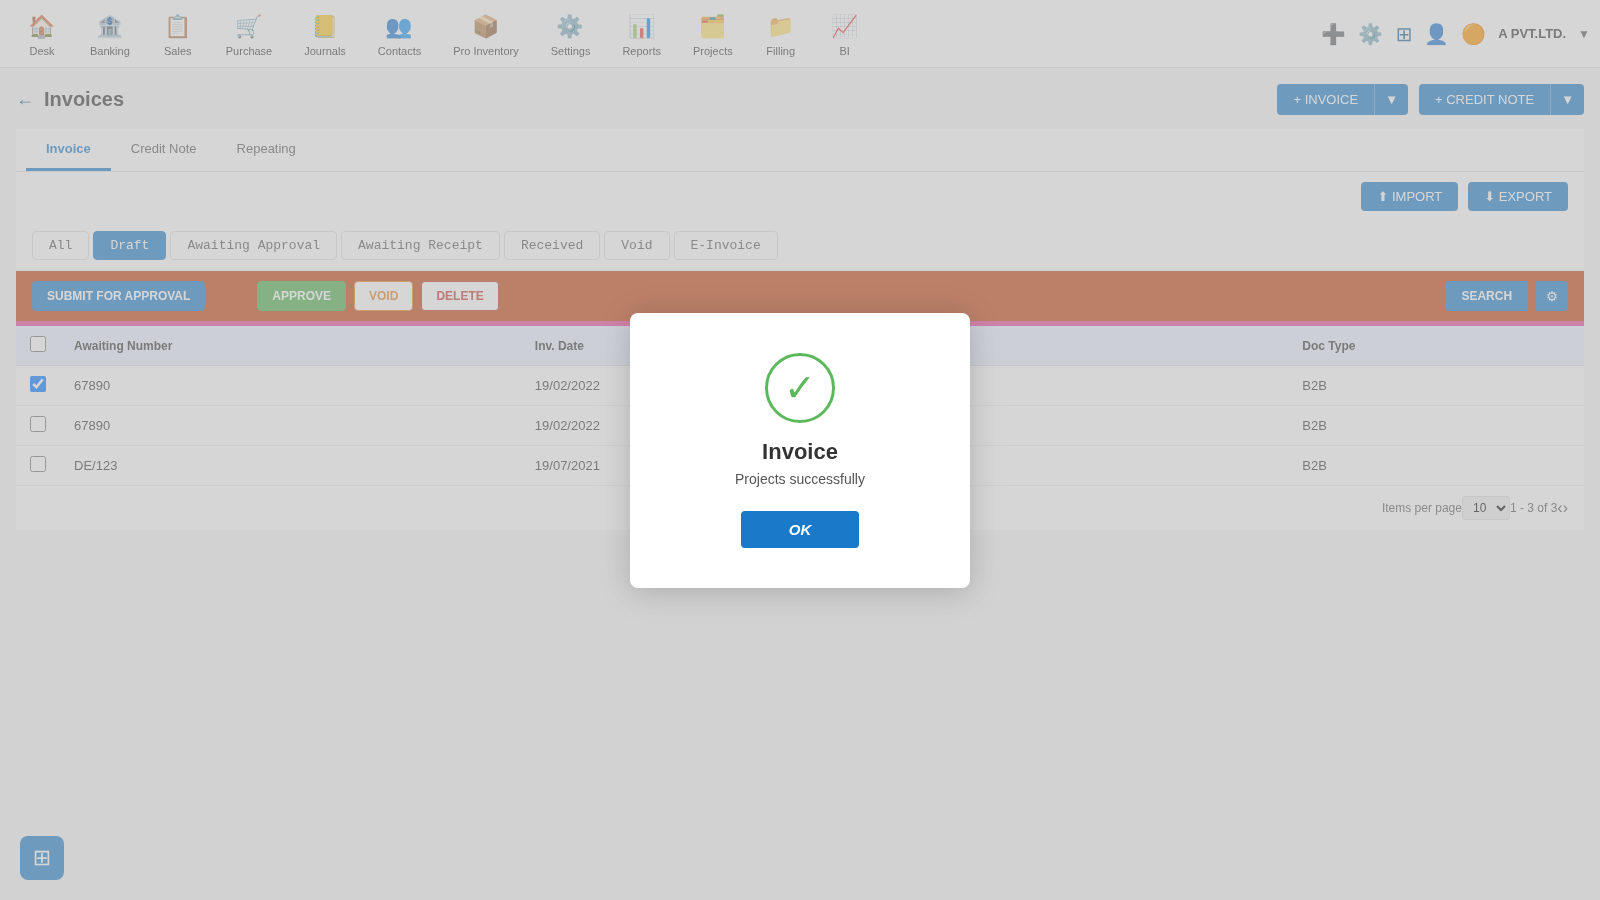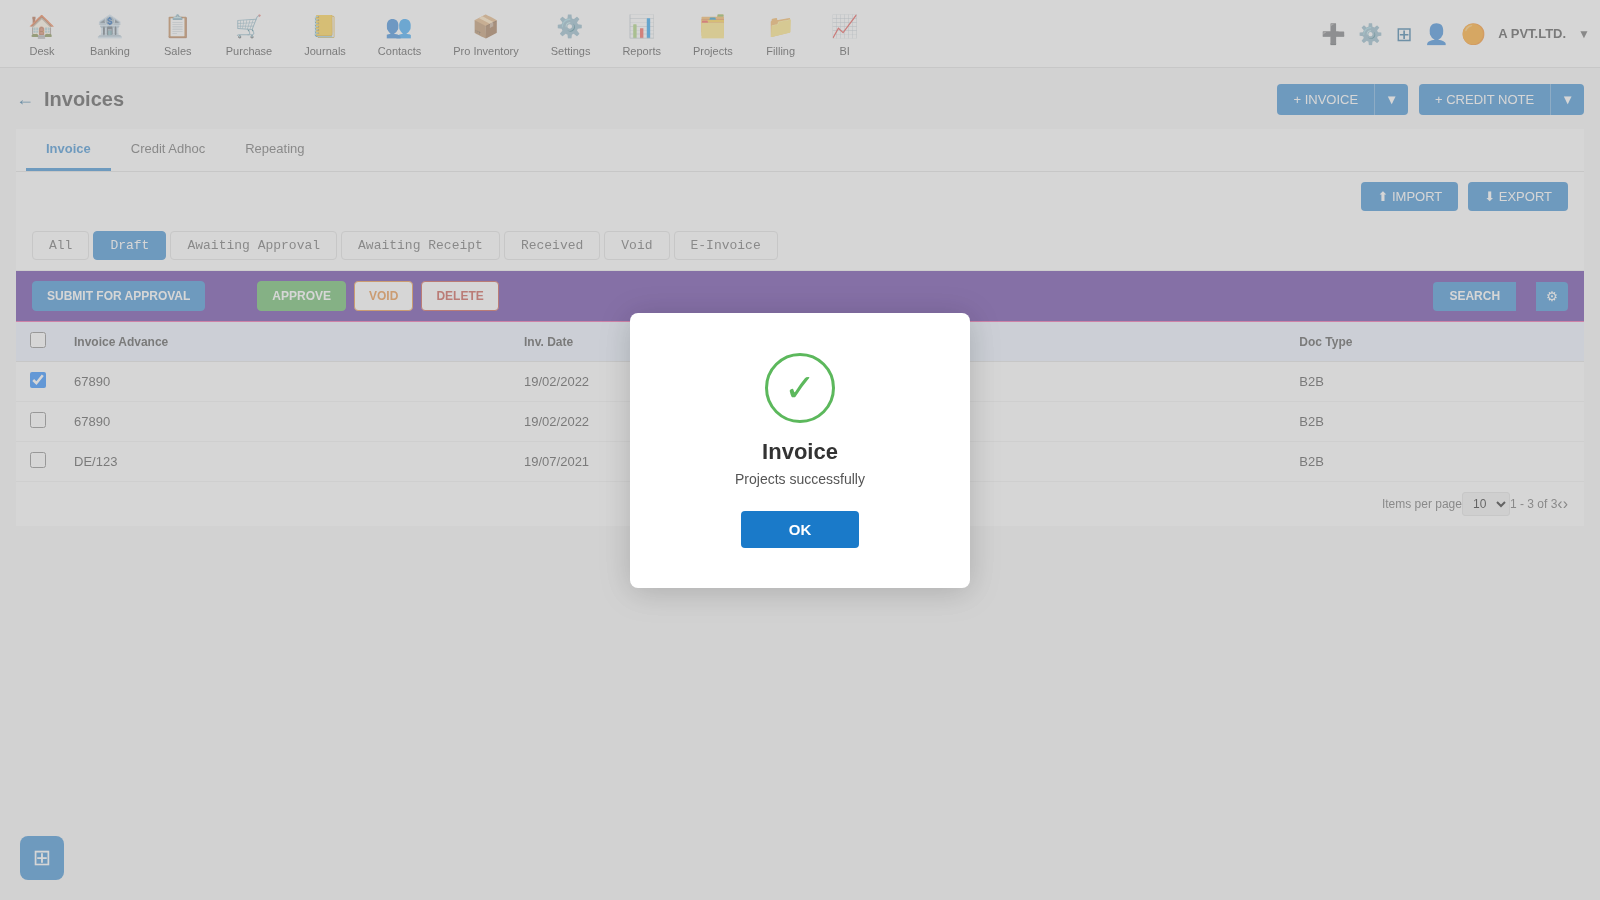--- a/index.html
+++ b/index.html
@@ -181,28 +181,27 @@
     }
     .status-tab.active {
       background: #1a7ac9;
       color: #fff;
       border-color: #1a7ac9;
     }
 
     
     .action-row {
       display: flex;
-      align-items: center;
       justify-content: space-between;
       padding: 10px 16px;
-      background: #4c1d95;
-      border-bottom: 1px solid #ec4899;
+      background: #c2410c;
+      border-bottom: 5px solid #ec4899;
     }
     .action-left { display: flex; gap: 8px; }
-    .action-right { display: flex; gap: 20px; }
+    .action-right { display: flex; gap: 8px; }
     .btn-action {
       padding: 7px 14px;
       border-radius: 4px;
       cursor: pointer;
       font-size: 12px;
       font-weight: bold;
       border: 1px solid;
     }
     .btn-blue {
       background: #1a7ac9;
@@ -332,20 +331,21 @@
     }
     .modal-ok-btn {
       background: #1a7ac9;
       color: #fff;
       border: none;
       border-radius: 4px;
       padding: 10px 48px;
       font-size: 15px;
       cursor: pointer;
       font-weight: bold;
+      font-style: italic;
     }
 
     
     .bottom-widget {
       position: fixed;
       bottom: 20px;
       left: 20px;
       background: #1a7ac9;
       border-radius: 8px;
       width: 44px;
@@ -454,21 +454,21 @@
       </div>
       <div class="btn-group">
         <button class="btn-primary">+ CREDIT NOTE</button>
         <button class="btn-dropdown">▼</button>
       </div>
     </div>
   </div>
 
   <div class="tabs">
     <div class="tab active">Invoice</div>
-    <div class="tab">Credit Adhoc</div>
+    <div class="tab">Credit Note</div>
     <div class="tab">Repeating</div>
   </div>
 
   <div class="sub-header">
     <button class="btn-secondary">⬆ IMPORT</button>
     <button class="btn-secondary">⬇ EXPORT</button>
   </div>
 
   <div class="status-tabs">
     <div class="status-tab">All</div>
@@ -492,21 +492,21 @@
       <button class="btn-settings-gear">⚙</button>
     </div>
   </div>
 
   <table class="data-table">
     <thead>
       <tr>
         <th class="checkbox-col">
           <input type="checkbox" style="">
         </th>
-        <th>Invoice Advance</th>
+        <th>Awaiting Number</th>
         <th>Inv. Date</th>
         <th>Invoice Amount</th>
         <th>Doc Type</th>
       </tr>
     </thead>
     <tbody id="table-body">
 
     <tr>
     <td class="checkbox-cell">
       <input type="checkbox" checked="" style="">

